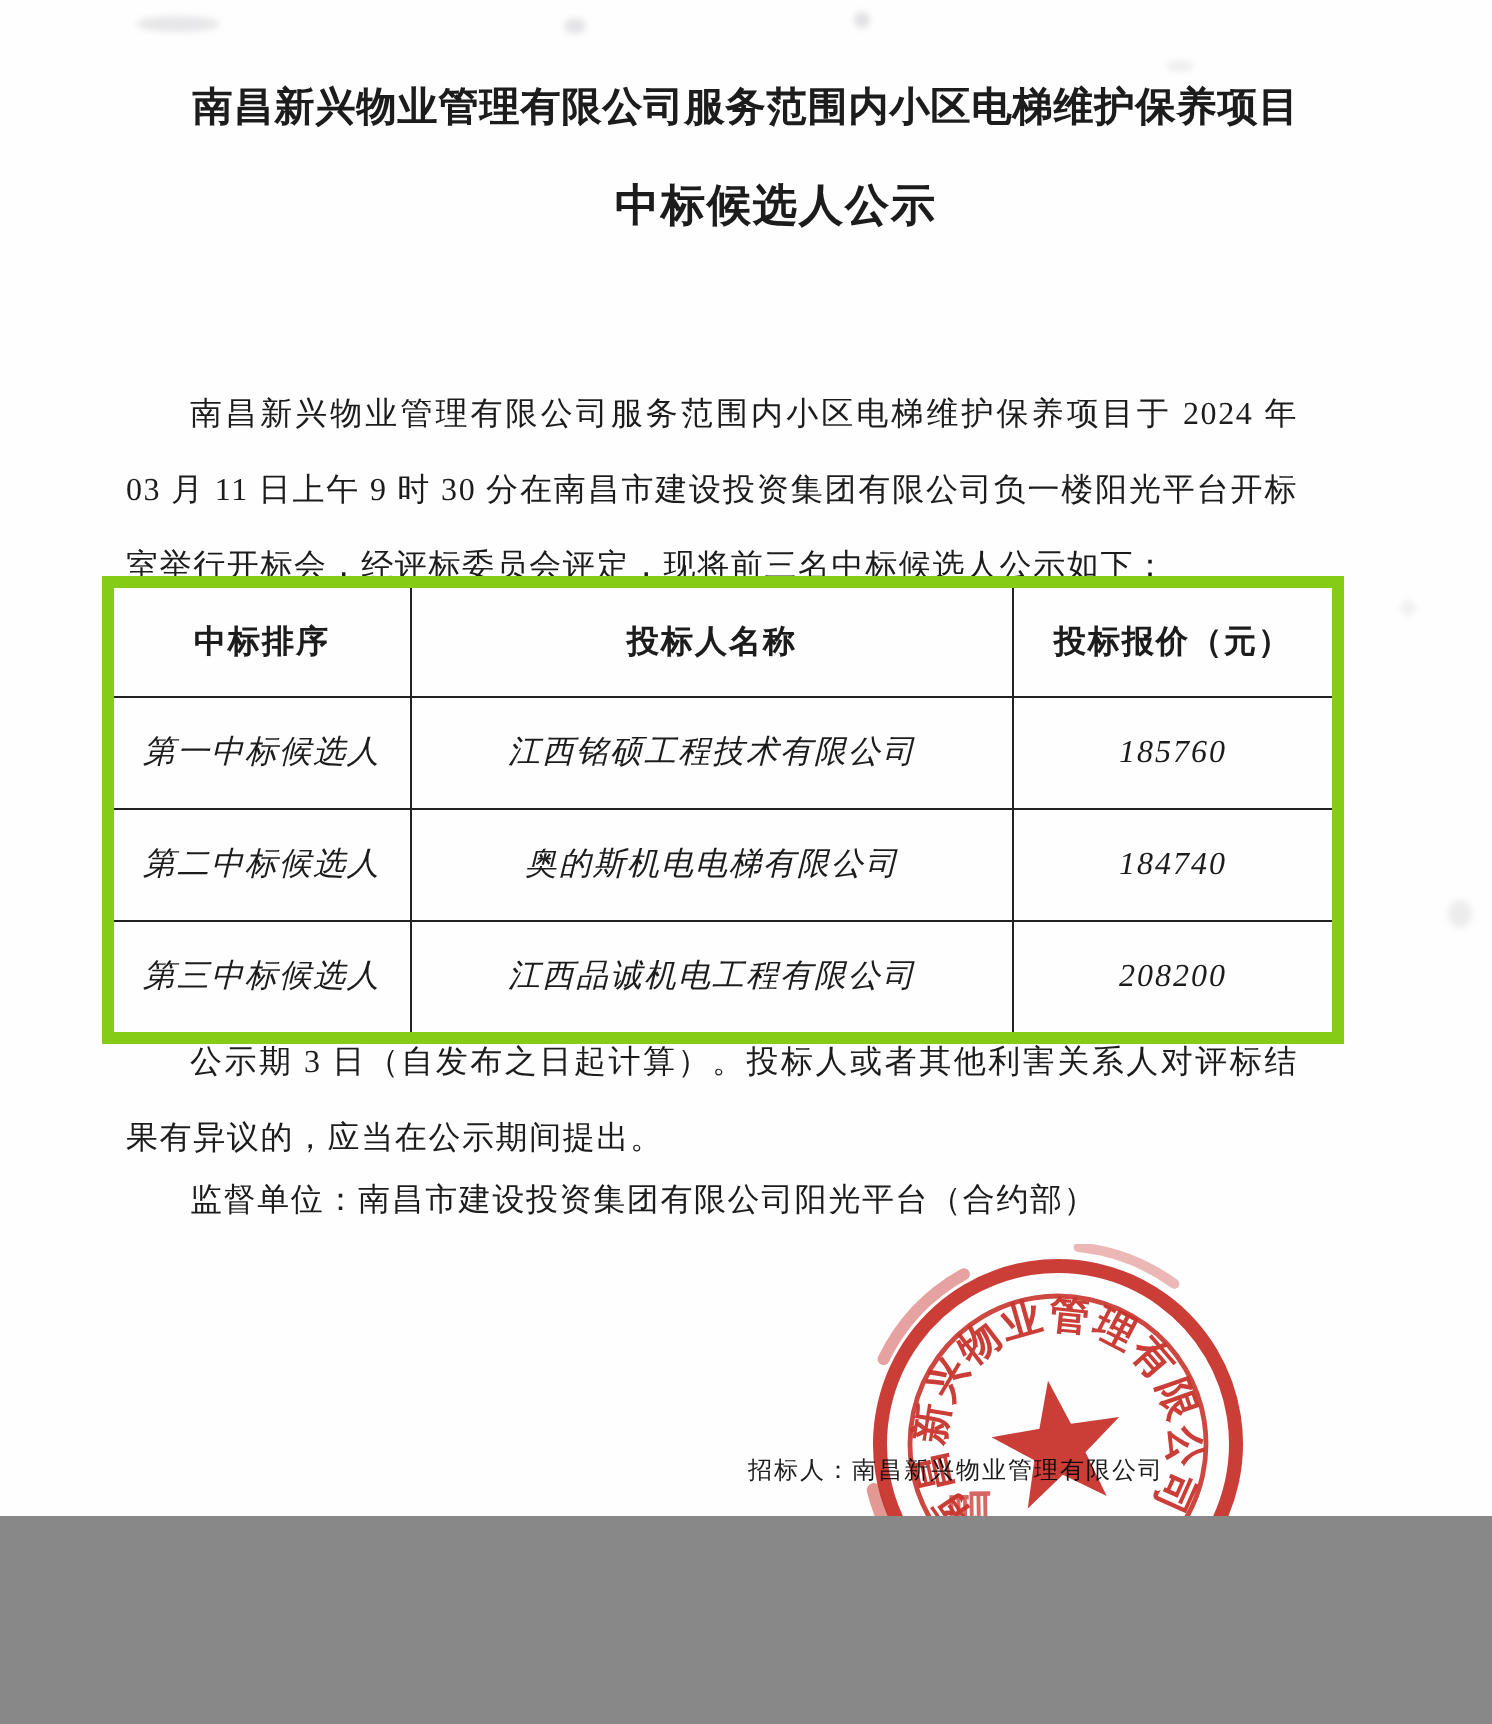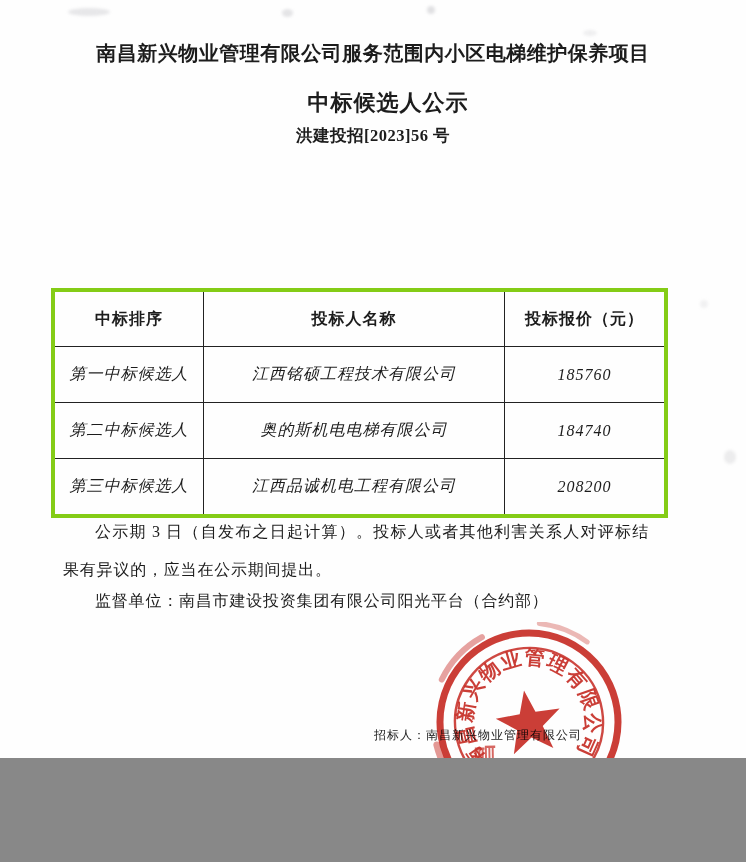--- a/index.html
+++ b/index.html
@@ -41,21 +41,21 @@
   .bid-table{
     position:absolute;left:51px;top:288px;
     width:611px;border-collapse:collapse;
     font-size:16px;table-layout:fixed;
   }
   .bid-table th,.bid-table td{
     border:1.4px solid #222;
     text-align:center;vertical-align:middle;
     padding:0;letter-spacing:1px;
   }
-  .bid-table{border:4px solid #84cc16;}
+  .bid-table{border:6px solid #84cc16;}
   .bid-table th{height:54px;font-weight:bold;}
   .bid-table td{height:55px;font-weight:normal;font-style:italic;}
   .col-rank{width:148px;}
   .col-bidder{width:300px;}
   .col-price{width:159px;}
   .tenderer{
     position:absolute;left:374px;top:727px;
     font-size:12px;letter-spacing:1px;white-space:nowrap;
   }
   .dateline{
@@ -96,22 +96,22 @@
 
   <div class="speck s1"></div>
   <div class="speck s2"></div>
   <div class="speck s3"></div>
   <div class="speck s4"></div>
   <div class="speck s5"></div>
   <div class="speck s6"></div>
 
   <div class="title1">南昌新兴物业管理有限公司服务范围内小区电梯维护保养项目</div>
   <div class="title2">中标候选人公示</div>
-  <div class="docnum">洪建投招[2023]56 号</div>
 
+  <div class="bodytext indent intro">南昌新兴物业管理有限公司服务范围内小区电梯维护保养项目于 2024 年 03 月 11 日上午 9 时 30 分在南昌市建设投资集团有限公司负一楼阳光平台开标室举行开标会，经评标委员会评定，现将前三名中标候选人公示如下：</div>
 
   <table class="bid-table">
     <thead>
       <tr>
         <th class="col-rank">中标排序</th>
         <th class="col-bidder">投标人名称</th>
         <th class="col-price">投标报价（元）</th>
       </tr>
     </thead>
     <tbody>

